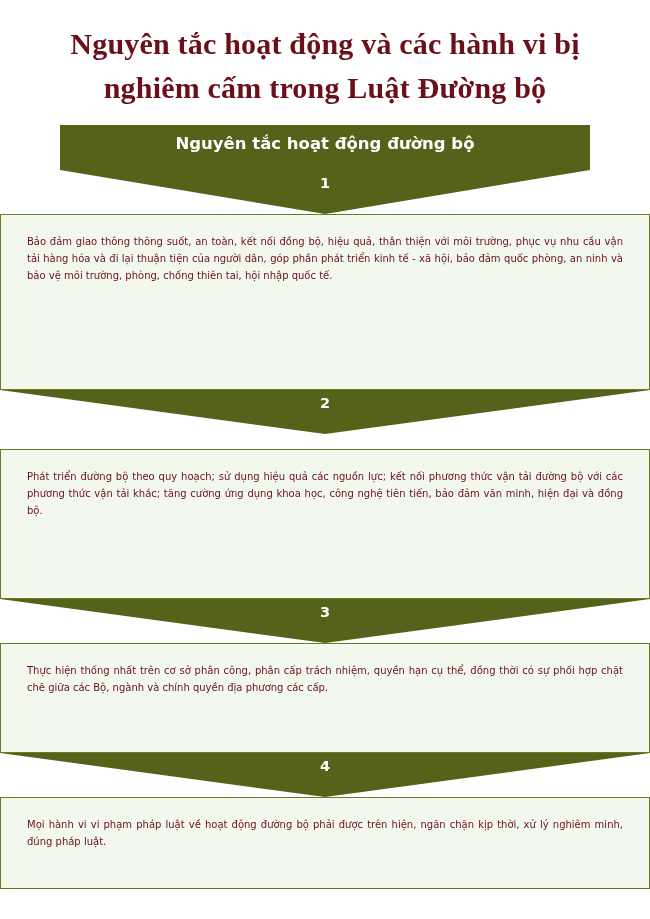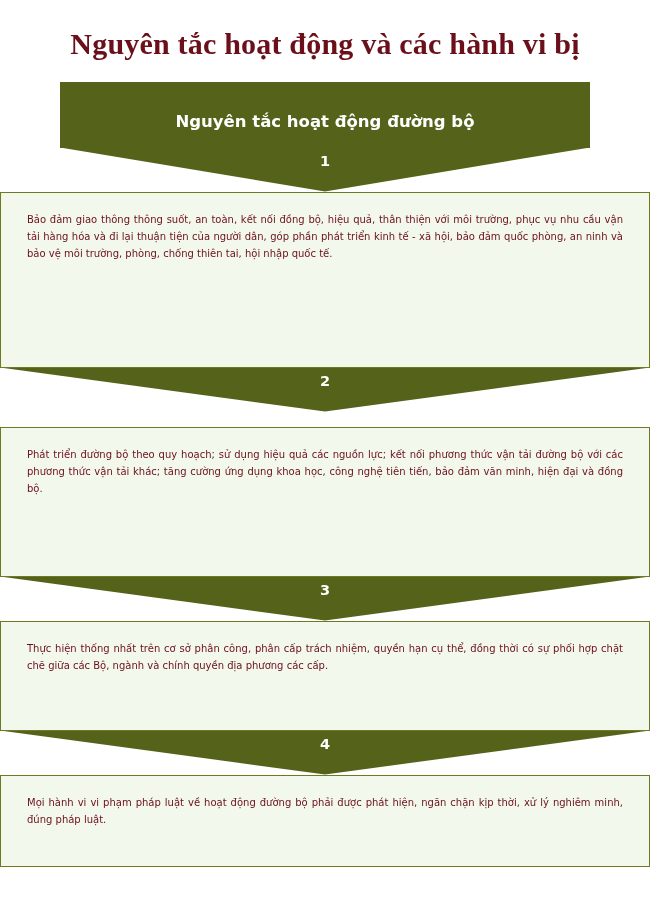--- a/index.html
+++ b/index.html
@@ -40,21 +40,21 @@
   }
 
   .header-band {
     width: 530px;
     margin: 0 auto;
     background: #55621a;
     color: #ffffff;
     text-align: center;
     font-size: 16.5px;
     font-weight: bold;
-    padding: 30px 10px 17px 10px;
+    padding: 9px 10px 17px 10px;
     font-family: "DejaVu Sans", sans-serif;
   }
 
   
   .arrow {
     position: relative;
     width: 650px;
     height: 44px;
     background: #55621a;
     clip-path: polygon(0 0, 100% 0, 50% 100%);
@@ -94,20 +94,21 @@
   .box.b3 { min-height: 110px; padding-left: 26px; }
   .box.b4 { min-height: 92px; }
 </style>
 </head>
 <body>
 
 <div class="page">
 
   <div class="title">
     <span class="title-line">Nguyên tắc hoạt động và các hành vi bị</span>
+    <span class="title-line">nghiêm cấm trong Luật Đường bộ</span>
   </div>
 
   <div class="flow">
 
     <div class="header-band">Nguyên tắc hoạt động đường bộ</div>
 
     <div class="arrow first">
       <span class="arrow-num">1</span>
     </div>
 
@@ -129,17 +130,17 @@
 
     <div class="box b3">
       <p>Thực hiện thống nhất trên cơ sở phân công, phân cấp trách nhiệm, quyền hạn cụ thể, đồng thời có sự phối hợp chặt chẽ giữa các Bộ, ngành và chính quyền địa phương các cấp.</p>
     </div>
 
     <div class="arrow">
       <span class="arrow-num">4</span>
     </div>
 
     <div class="box b4">
-      <p>Mọi hành vi vi phạm pháp luật về hoạt động đường bộ phải được phát hiện, ngăn chặn kịp thời, xử lý nghiêm minh, đúng pháp luật.</p>
+      <p>Mọi hành vi vi phạm pháp luật về hoạt động đường bộ phải được trên hiện, ngăn chặn kịp thời, xử lý nghiêm minh, đúng pháp luật.</p>
     </div>
 
   </div>
 </div>
 
 </body></html>

